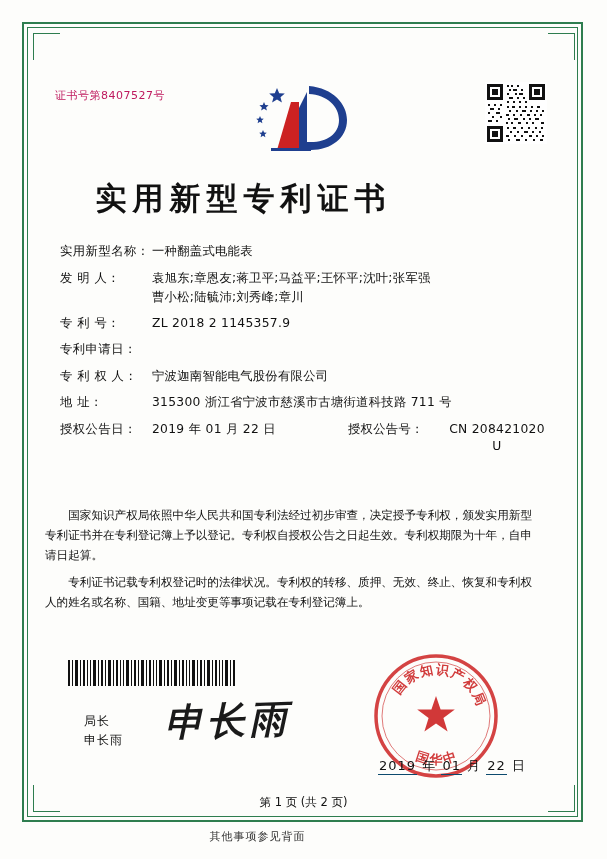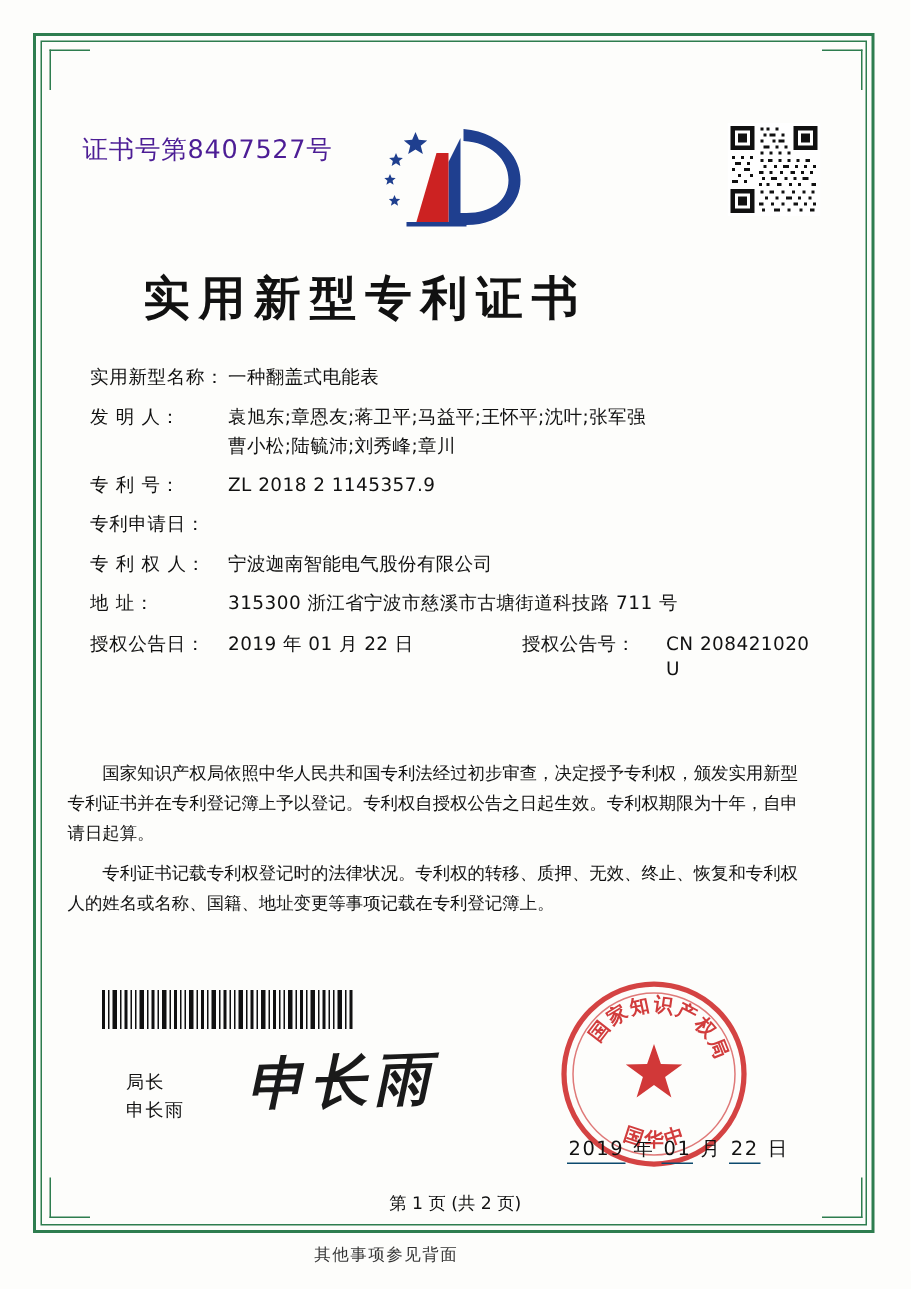--- a/index.html
+++ b/index.html
@@ -52,24 +52,24 @@
   .corner.tl { left: 33px; top: 33px; border-left-width: 1px; border-top-width: 1px; }
   .corner.tr { left: 548px; top: 33px; border-right-width: 1px; border-top-width: 1px; }
   .corner.bl { left: 33px; top: 785px; border-left-width: 1px; border-bottom-width: 1px; }
   .corner.br { left: 548px; top: 785px; border-right-width: 1px; border-bottom-width: 1px; }
 
   
   .cert-no {
     position: absolute;
     left: 55px;
     top: 88px;
-    font-size: 17px;
+    font-size: 11px;
     font-family: "DejaVu Sans", "Liberation Sans", sans-serif;
     letter-spacing: 0.5px;
-    color: #4c1d95;
+    color: #be185d;
   }
 
   
   .logo {
     position: absolute;
     left: 247px;
     top: 78px;
     width: 112px;
     height: 80px;
   }
@@ -133,20 +133,21 @@
   }
   .inline-pair .left {
     flex: 0 0 196px;
   }
   .inline-pair .right-label {
     flex: 0 0 96px;
     white-space: nowrap;
   }
   .inline-pair .right-value {
     flex: 1 1 auto;
+    text-align: center;
   }
 
   
   .paras {
     position: absolute;
     left: 45px;
     top: 505px;
     width: 487px;
     font-size: 11.6px;
     line-height: 20px;

